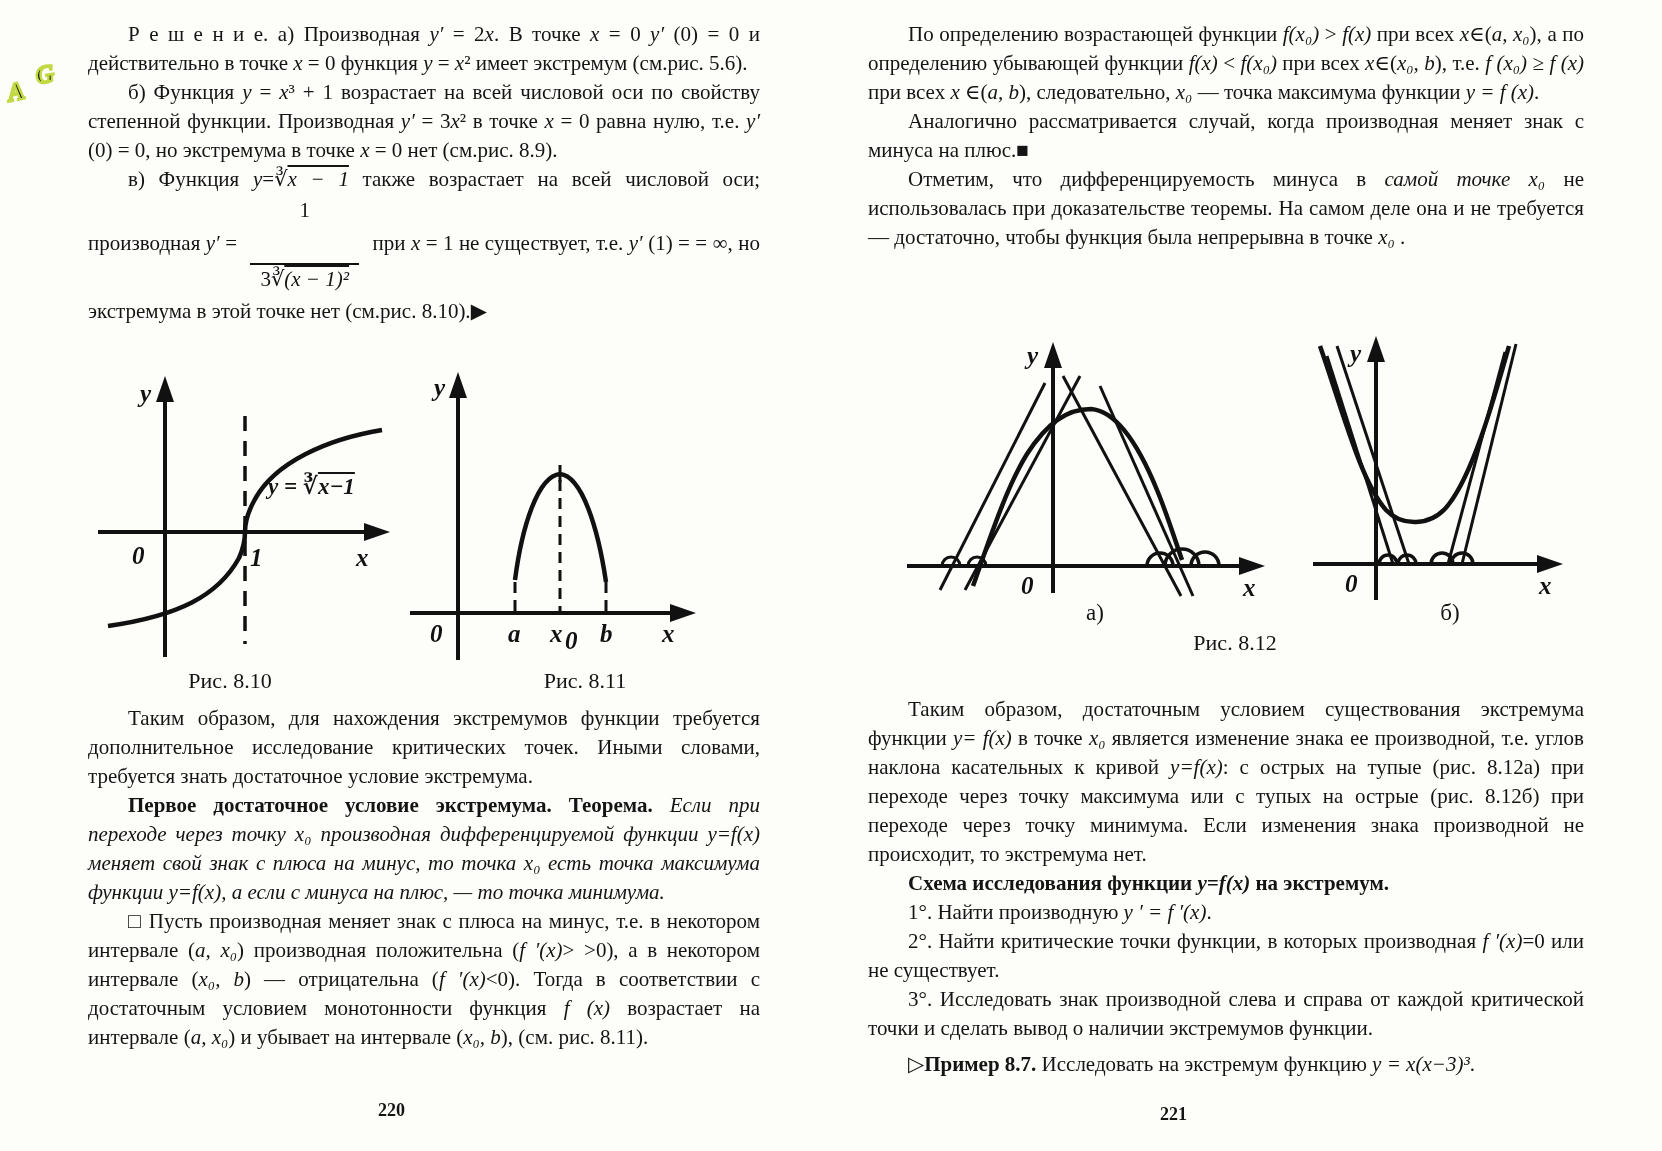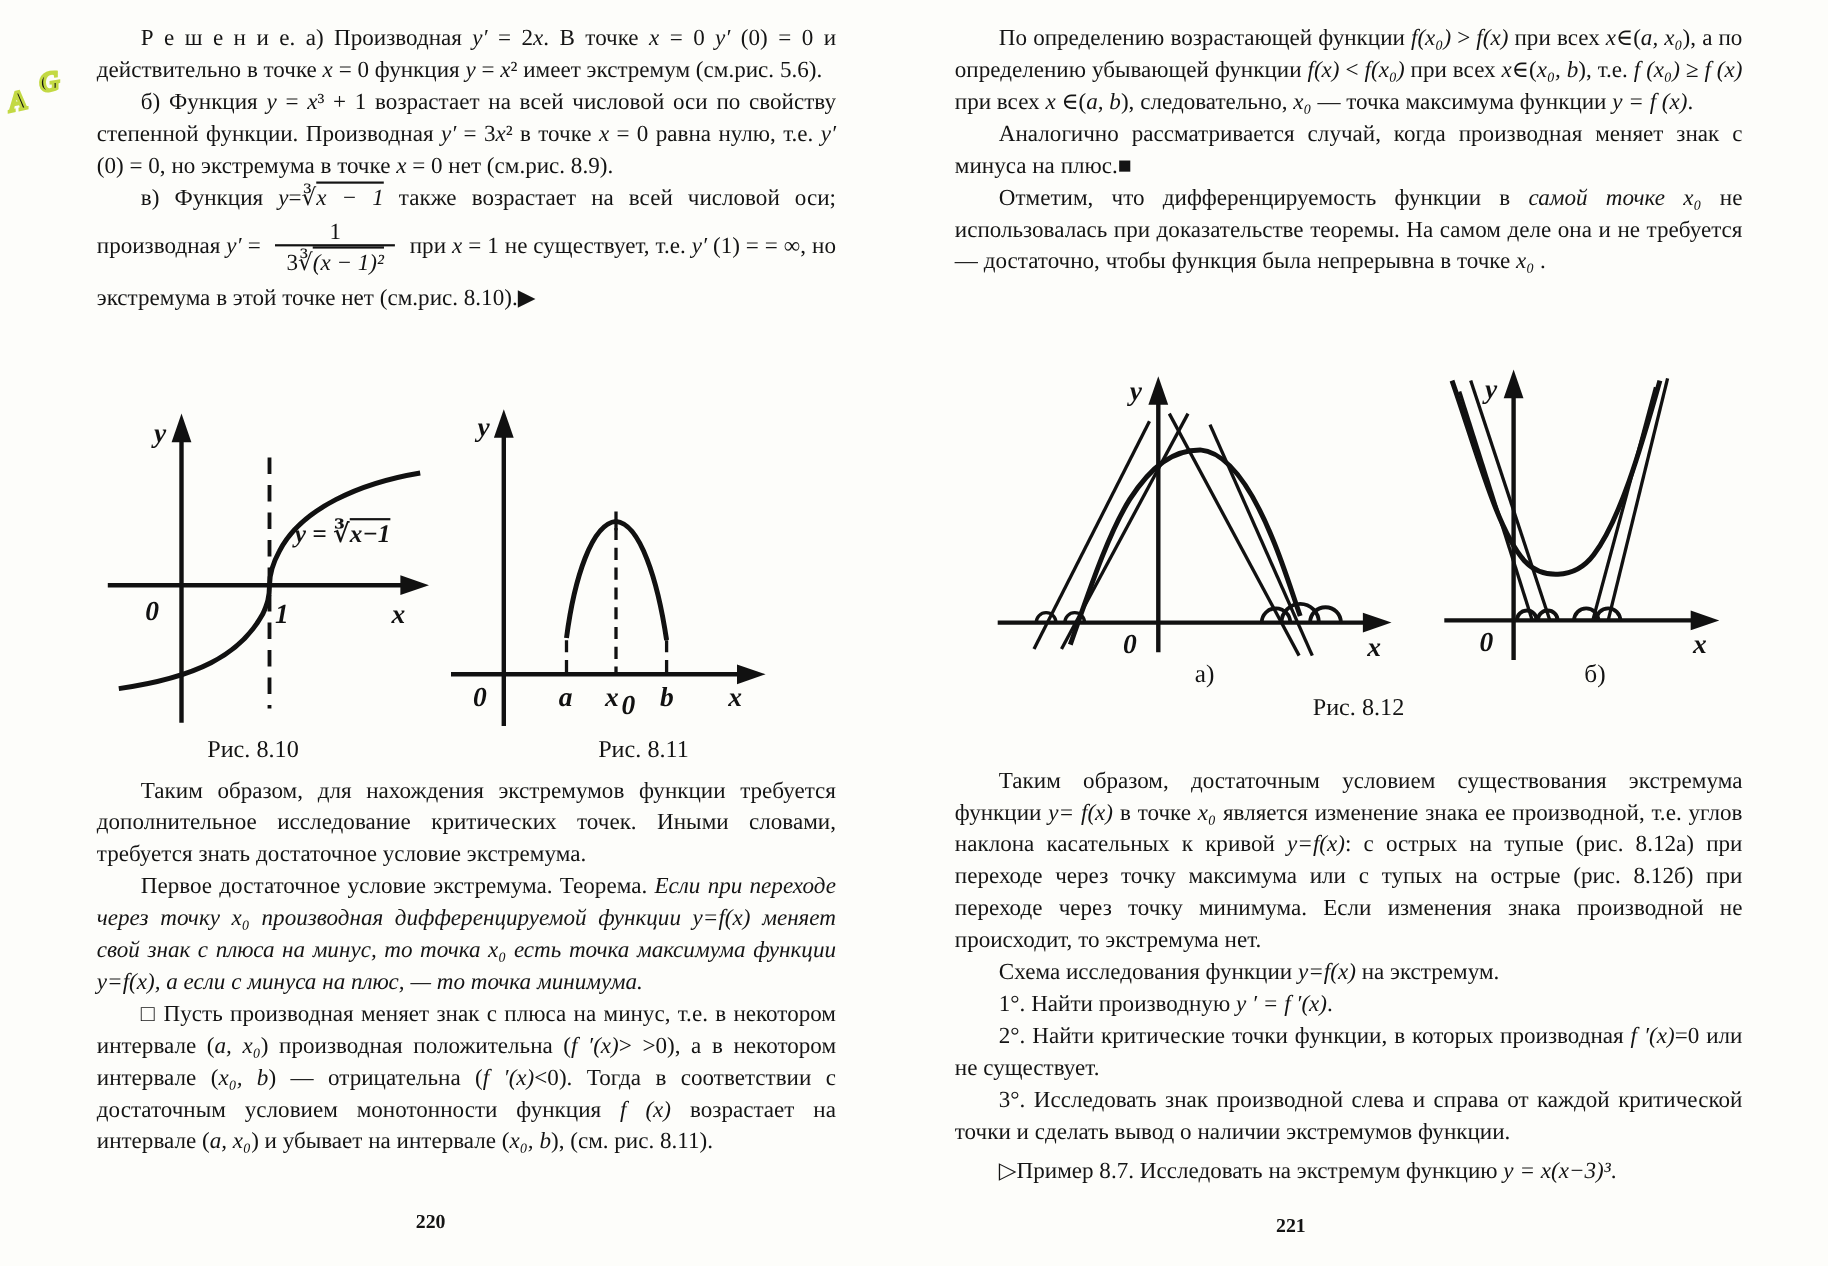--- a/index.html
+++ b/index.html
@@ -1,26 +1,26 @@
 <!DOCTYPE html>
 <html><head>
 <meta charset="utf-8">
 <style>
   html,body{margin:0;padding:0;background:#e8e8e4;}
   #page{position:relative;width:1662px;height:1151px;background:#fdfdfa;color:#141414;
         font-family:"Liberation Serif","DejaVu Serif",serif;overflow:hidden;}
   .col{position:absolute;font-size:21px;line-height:29px;text-align:justify;}
   .col p{margin:0;text-indent:40px;}
   .it{font-style:italic;}
-  .bd{font-weight:normal;}
+  .bd{font-weight:bold;}
   .ov{text-decoration:overline;}
   .frac{display:inline-flex;flex-direction:column;align-items:center;vertical-align:middle;
         margin:4px 8px;line-height:1.15;text-indent:0;}
   .frac .num{display:block;padding:0 10px;}
-  .frac .den{display:block;border-top:2.5px solid #111;padding:2px 10px;}
+  .frac .den{display:block;border-top:2.5px solid #111;padding:2px 10px;margin-top:41px;}
   .figwrap{position:absolute;}
   .figcaption{position:absolute;font-weight:normal;font-size:22px;text-align:center;text-indent:0;}
   .figlabel{position:absolute;font-style:italic;font-size:23px;font-weight:bold;white-space:nowrap;}
   .sublabel{position:absolute;font-size:23px;text-align:center;}
   .pagenum{position:absolute;font-weight:bold;font-size:18px;width:60px;}
   svg{display:block;}
   svg text{font-family:"Liberation Serif","DejaVu Serif",serif;font-weight:bold;font-style:italic;
            fill:#111;font-size:25px;}
   .ink{stroke:#111;fill:none;}
 </style>
@@ -88,21 +88,21 @@
     <p><span>Таким образом, для нахождения экстремумов функции требуется дополнительное исследование критических точек. Иными словами, требуется знать достаточное условие экстремума.</span></p>
     <p><span class="bd">Первое достаточное условие экстремума. Теорема.</span><span class="it"> Если при переходе через точку </span><span class="it">x₀</span><span class="it"> производная дифференцируемой функции </span><span class="it">y=f(x)</span><span class="it"> меняет свой знак с плюса на минус, то точка </span><span class="it">x₀</span><span class="it"> есть точка максимума функции </span><span class="it">y=f(x)</span><span class="it">, а если с минуса на плюс, — то точка минимума.</span></p>
     <p><span>□ Пусть производная меняет знак с плюса на минус, т.е. в некотором интервале (</span><span class="it">a, x₀</span><span>) производная положительна (</span><span class="it">f ′(x)</span><span>&gt; &gt;0), а в некотором интервале (</span><span class="it">x₀, b</span><span>) — отрицательна (</span><span class="it">f ′(x)</span><span>&lt;0). Тогда в соответствии с достаточным условием монотонности функция </span><span class="it">f (x)</span><span> возрастает на интервале (</span><span class="it">a, x₀</span><span>) и убывает на интервале (</span><span class="it">x₀, b</span><span>), (см. рис. 8.11).</span></p>
   </div>
 
   <div class="pagenum" style="left:378px;top:1100px;">220</div>
 
   <div class="col" style="left:868px;top:20px;width:716px;">
     <p><span>По определению возрастающей функции </span><span class="it">f(x₀)</span><span> &gt; </span><span class="it">f(x)</span><span> при всех </span><span class="it">x</span><span>∈(</span><span class="it">a, x₀</span><span>), а по определению убывающей функции </span><span class="it">f(x)</span><span> &lt; </span><span class="it">f(x₀)</span><span> при всех </span><span class="it">x</span><span>∈(</span><span class="it">x₀, b</span><span>), т.е. </span><span class="it">f (x₀) ≥ f (x)</span><span> при всех </span><span class="it">x</span><span> ∈(</span><span class="it">a, b</span><span>), следовательно, </span><span class="it">x₀</span><span> — точка максимума функции </span><span class="it">y = f (x)</span><span>.</span></p>
     <p><span>Аналогично рассматривается случай, когда производная меняет знак с минуса на плюс.</span><span>■</span></p>
-    <p><span>Отметим, что дифференцируемость функции в </span><span class="it">самой точке x₀</span><span> не использовалась при доказательстве теоремы. На самом деле она и не требуется — достаточно, чтобы функция была непрерывна в точке </span><span class="it">x₀</span><span> .</span></p>
+    <p><span>Отметим, что дифференцируемость минуса в </span><span class="it">самой точке x₀</span><span> не использовалась при доказательстве теоремы. На самом деле она и не требуется — достаточно, чтобы функция была непрерывна в точке </span><span class="it">x₀</span><span> .</span></p>
   </div>
 
   <div class="figwrap" style="left:895px;top:338px;">
     <svg width="380" height="262" viewBox="0 0 380 262">
       <line class="ink" x1="158" y1="255" x2="158" y2="22" stroke-width="4"></line>
       <polygon points="158,4 149,30 167,30" fill="#111"></polygon>
       <line class="ink" x1="12" y1="228" x2="352" y2="228" stroke-width="4"></line>
       <polygon points="370,228 344,219 344,237" fill="#111"></polygon>
       <path class="ink" stroke-width="4.5" d="M 78 248 C 95 200 112 148 132 116 C 152 85 172 71 196 71 C 222 73 244 108 262 152 C 272 176 280 202 287 222"></path>
       <line class="ink" x1="45" y1="252" x2="150" y2="45" stroke-width="3"></line>

